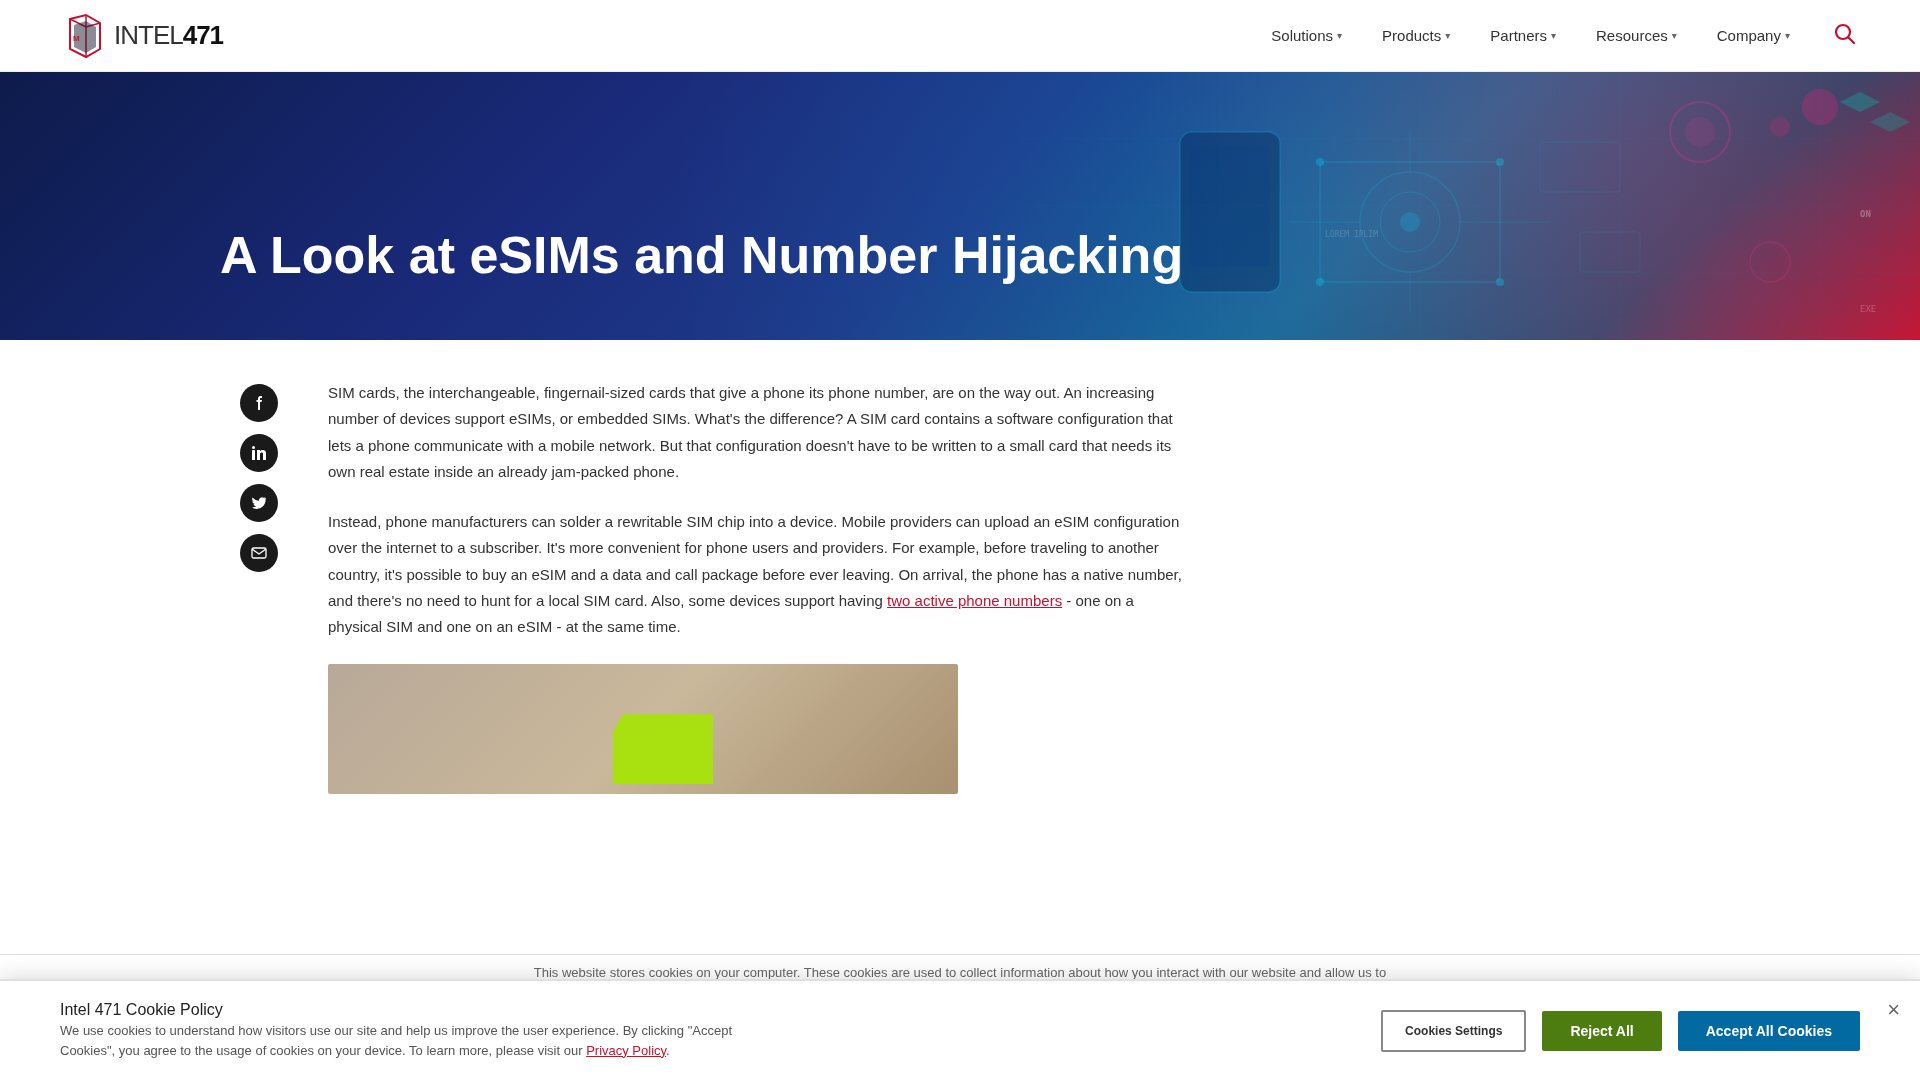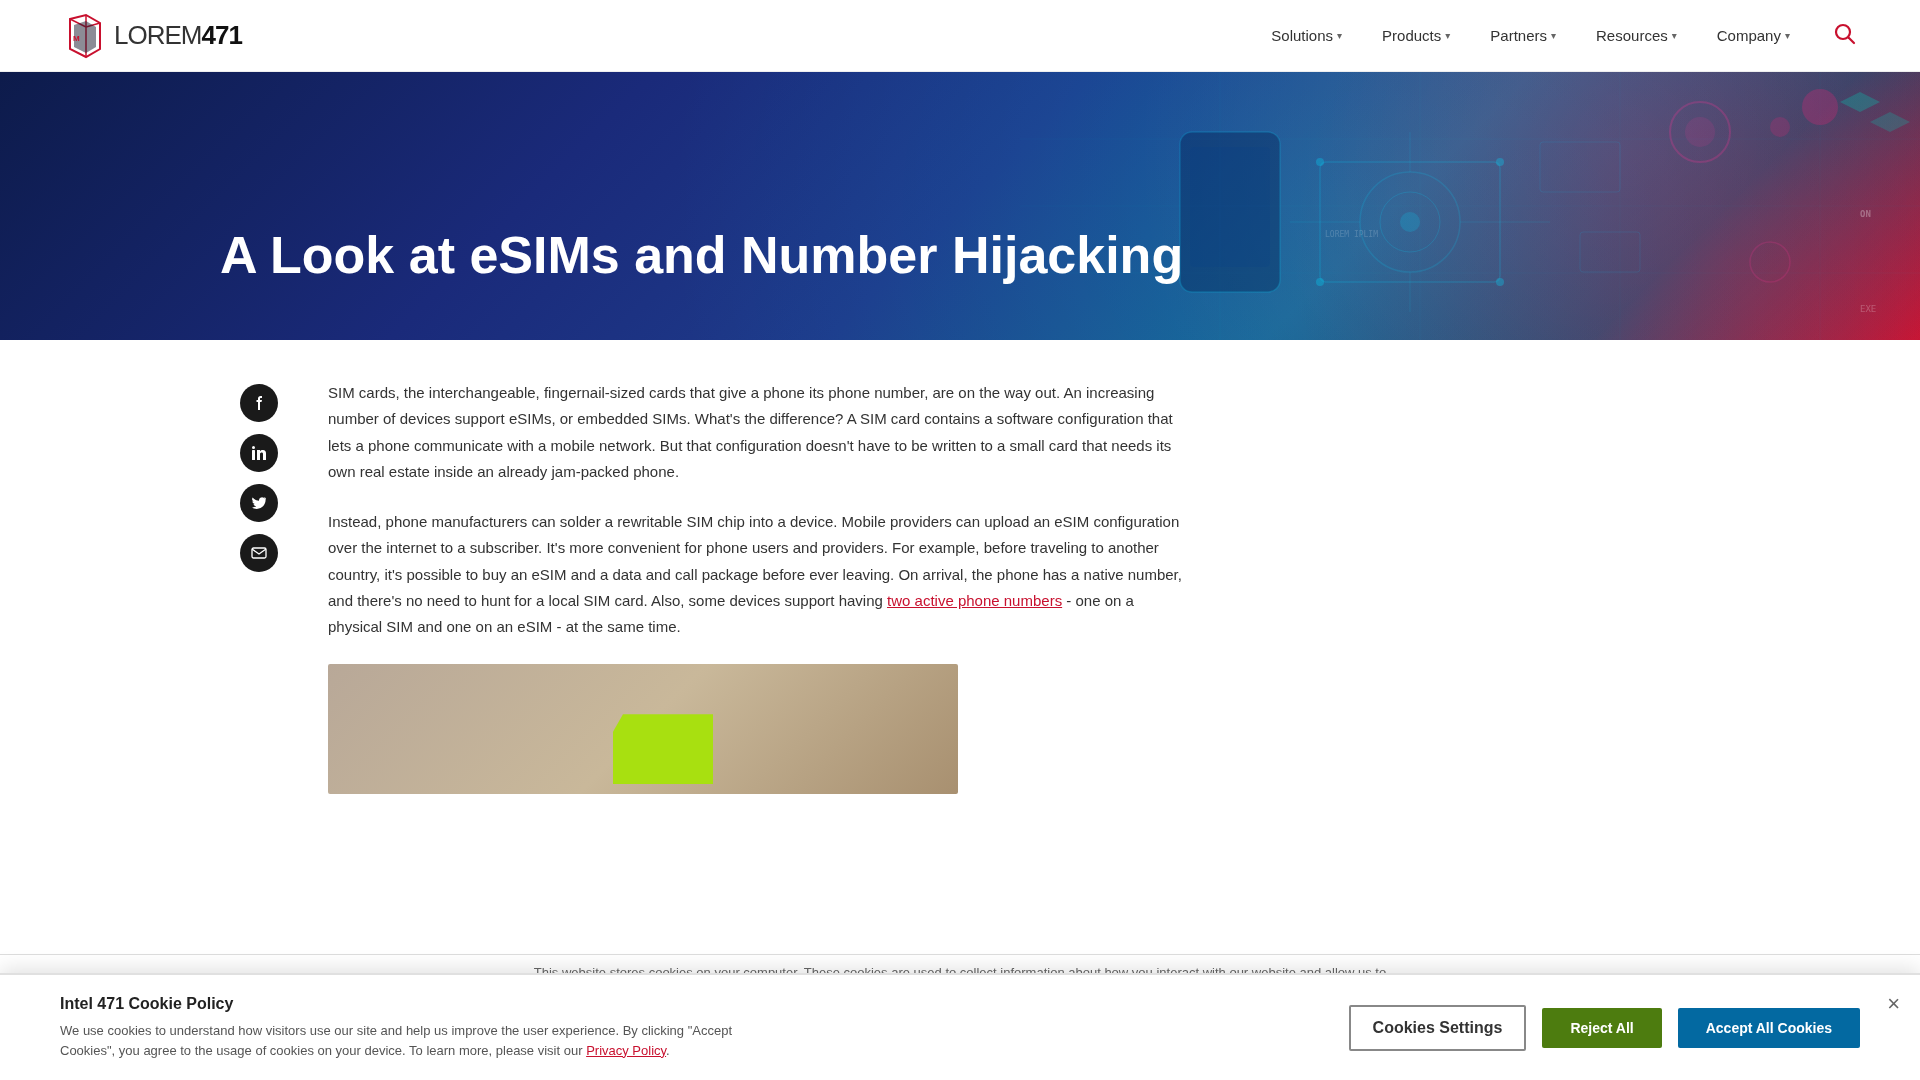--- a/index.html
+++ b/index.html
@@ -168,23 +168,23 @@
       justify-content: space-between;
       z-index: 100;
       box-shadow: 0 -4px 20px rgba(0,0,0,0.12);
     }
     .cookie-left {
       flex: 1;
       max-width: 700px;
     }
     .cookie-title {
       font-size: 16px;
-      font-weight: 700;
+      font-weight: 400;
       color: #222;
-      margin-bottom: 8px;
+      margin-bottom: 2px;
     }
     .cookie-desc {
       font-size: 13px;
       color: #555;
       line-height: 1.5;
     }
     .cookie-privacy-link {
       color: #c8102e;
       text-decoration: underline;
     }
@@ -192,21 +192,21 @@
       display: flex;
       align-items: center;
       gap: 16px;
       flex-shrink: 0;
     }
     .btn-cookie-settings {
       padding: 12px 22px;
       border: 2px solid #888;
       background: #fff;
       color: #333;
-      font-size: 16px;
+      font-size: 12px;
       font-weight: 600;
       cursor: pointer;
       border-radius: 2px;
       margin-left: 32px;
     }
     .btn-reject {
       padding: 12px 28px;
       background: #4d7c0f;
       color: #fff;
       border: none;
@@ -245,21 +245,21 @@
 
     <svg width="50" height="50" viewBox="0 0 50 50" style="margin-right:4px;">
       <polygon points="10,8 26,4 40,12 40,38 26,46 10,38" fill="none" stroke="#c8102e" stroke-width="2"></polygon>
       <line x1="10" y1="8" x2="26" y2="16" stroke="#c8102e" stroke-width="1.5"></line>
       <line x1="26" y1="4" x2="26" y2="46" stroke="#c8102e" stroke-width="1.5"></line>
       <line x1="40" y1="12" x2="26" y2="16" stroke="#c8102e" stroke-width="1.5"></line>
       <polygon points="14,14 26,10 36,16 36,36 26,42 14,36" fill="#1a1a2e" opacity="0.5"></polygon>
       <text x="13" y="30" font-size="8" fill="#c8102e" font-weight="bold">M</text>
     </svg>
     <span style="font-size:26px; font-weight:700; color:#222; letter-spacing:-1px;">
-      <span style="font-weight:400; color:#333;">LOREM</span><span style="font-weight:900; color:#111;">471</span>
+      <span style="font-weight:400; color:#333;">INTEL</span><span style="font-weight:900; color:#111;">471</span>
     </span>
   </a>
 
   <div style="display:flex; align-items:center; gap:40px;">
     <a href="#" class="nav-item">
       <span>Solutions</span>
       <span class="nav-chevron">▾</span>
     </a>
     <a href="#" class="nav-item">
       <span>Products</span>

